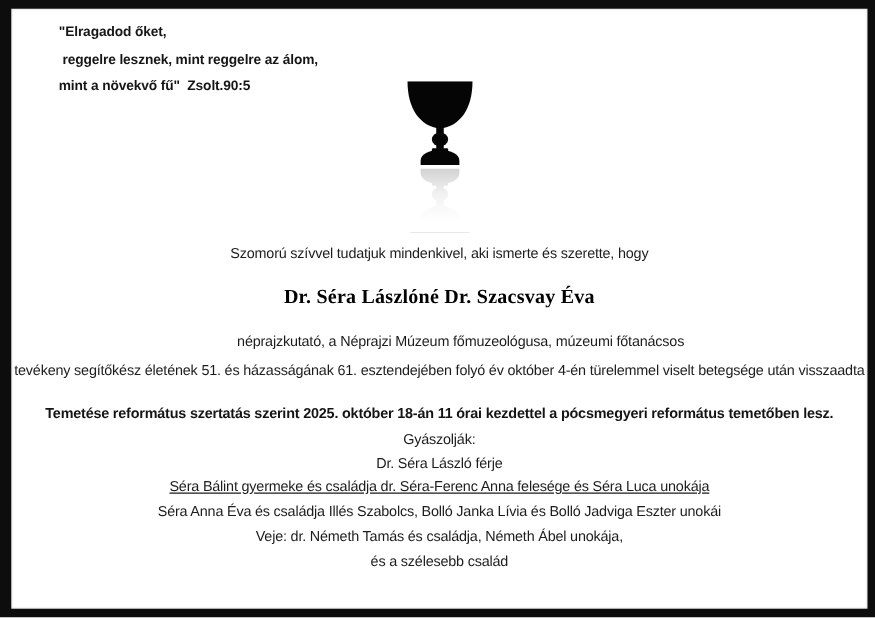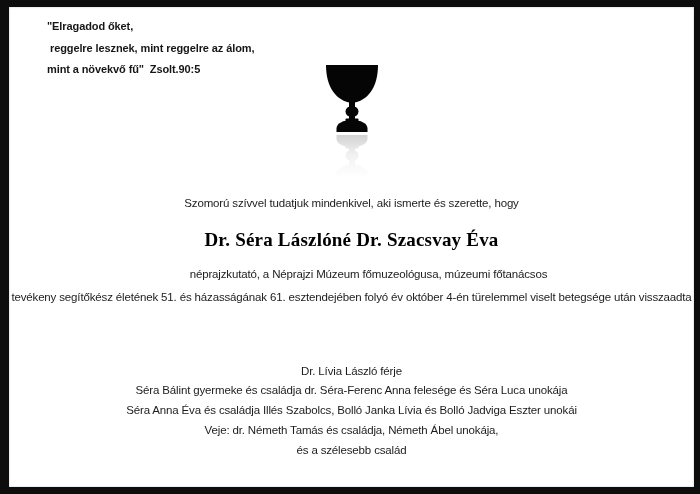--- a/index.html
+++ b/index.html
@@ -58,21 +58,21 @@
     right: 0;
     text-align: center;
     white-space: nowrap;
     font-size: 11.5px;
     letter-spacing: -0.15px;
     color: #1c1c1c;
   }
   .name {
     font-family: "Liberation Serif", serif;
     font-weight: bold;
-    font-size: 19px;
+    font-size: 16px;
     letter-spacing: 0.2px;
     color: #000000;
   }
   .bold { font-weight: bold; color: #141414; }
 </style>
 </head>
 <body>
 
 <div class="page">
 
@@ -109,21 +109,23 @@
   </div>
 
   <div class="line" style="top:190px;text-align:center;">Szomorú szívvel tudatjuk mindenkivel, aki ismerte és szerette, hogy</div>
 
   <div class="line name" style="top:222px;">Dr. Séra Lászlóné Dr. Szacsvay Éva</div>
 
   <div class="line" style="top:261px;margin-left:34px;">néprajzkutató, a Néprajzi Múzeum főmuzeológusa, múzeumi főtanácsos</div>
 
   <div class="line" style="top:284px;">tevékeny segítőkész életének 51. és házasságának 61. esztendejében folyó év október 4-én türelemmel viselt betegsége után visszaadta</div>
 
+  <div class="line bold" style="top:318px;">Temetése református szertatás szerint 2025. október 18-án 11 órai kezdettel a pócsmegyeri református temetőben lesz.</div>
 
+  <div class="line" style="top:339px;">Gyászolják:</div>
 
-  <div class="line" style="top:358px;">Dr. Lívia László férje</div>
-  <div class="line" style="top:377px;">Séra Bálint gyermeke és családja dr. Séra-Ferenc Anna felesége és Séra Luca unokája</div>
+  <div class="line" style="top:358px;">Dr. Séra László férje</div>
+  <div class="line" style="top:377px;text-decoration:underline;">Séra Bálint gyermeke és családja dr. Séra-Ferenc Anna felesége és Séra Luca unokája</div>
   <div class="line" style="top:417px;">Veje: dr. Németh Tamás és családja, Németh Ábel unokája,</div>
   <div class="line" style="top:397px;">Séra Anna Éva és családja Illés Szabolcs, Bolló Janka Lívia és Bolló Jadviga Eszter unokái</div>
   <div class="line" style="top:437px;">és a szélesebb család</div>
 
 </div>
 
 </body></html>

